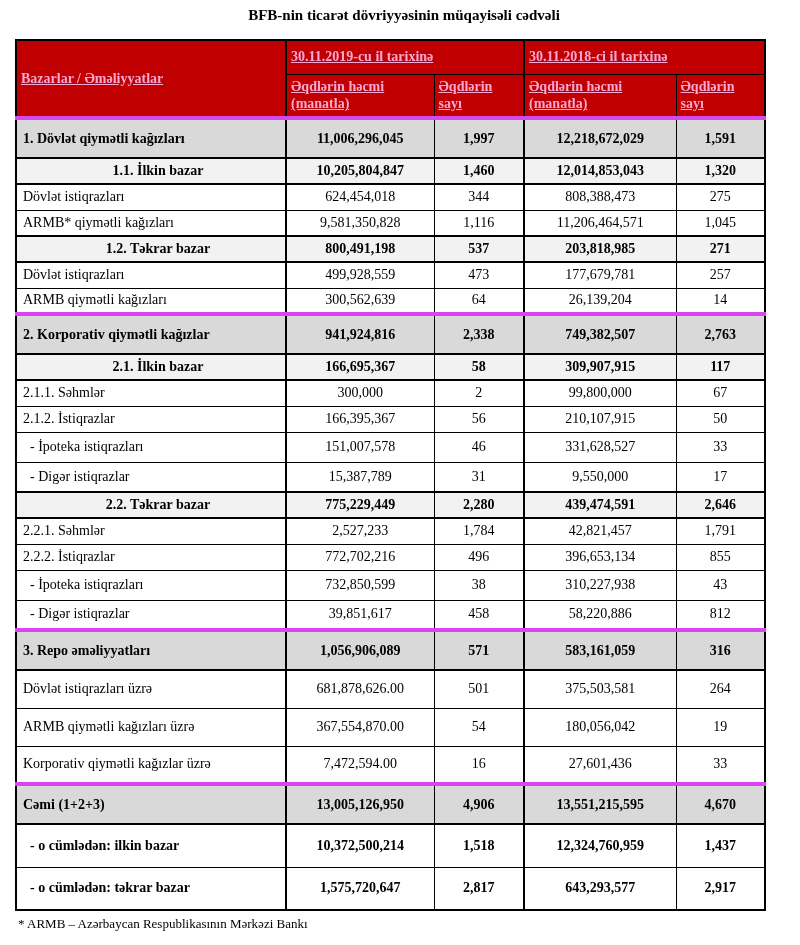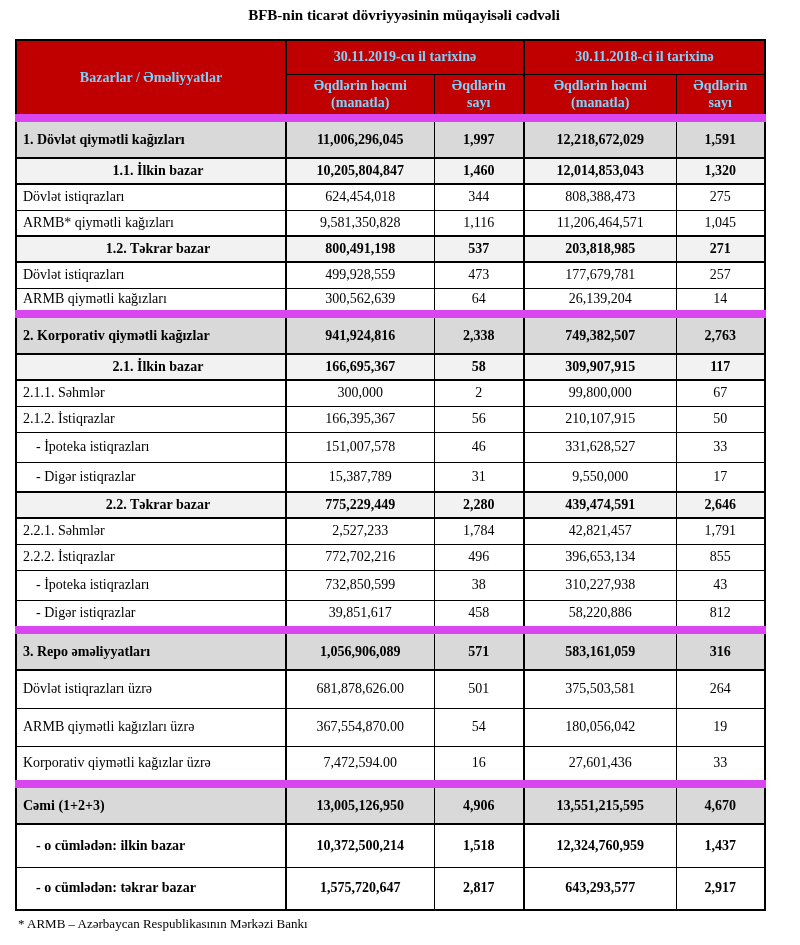--- a/index.html
+++ b/index.html
@@ -34,49 +34,50 @@
   th, td {
     border: 1px solid #000;
     font-size: 14px;
     vertical-align: middle;
     padding: 1px 4px;
     box-sizing: border-box;
     overflow: hidden;
   }
   thead th {
     background: #C00000;
-    color: #7dd3fc;
-    font-weight: bold;
-    text-align: center;
+    color: #f9a8d4;
+    font-weight: bold;
+    text-align: left;
+    text-decoration: underline;
   }
   tr.h-dates th { height: 34px; }
   tr.h-sub   th { height: 44px; line-height: 1.25; margin-top: 20px; }
   th.grp-sep, td.v-sep { border-left: 2px solid #000; }
 
   tbody td.label { text-align: left; padding-left: 6px; }
   tbody td.num   { text-align: center; }
 
   tr.section td {
     background: #D9D9D9;
     font-weight: bold;
-    border-top: 8px solid #d946ef;
+    border-top: 4px solid #d946ef;
     border-bottom: 2px solid #000;
     height: 40px;
   }
   tr.subsection td {
     background: #F2F2F2;
     font-weight: bold;
     border-top: 2px solid #000;
     border-bottom: 2px solid #000;
     height: 26px;
   }
   tr.subsection td.label { text-align: center; padding-left: 18px; }
   tr.detail td  { background: #ffffff; height: 26px; }
   tr.dash td    { height: 30px; }
-  tr.dash td.label { padding-left: 19px; }
+  tr.dash td.label { padding-left: 13px; }
   tr.tall td    { height: 38px; }
   tr.taller td  { height: 43px; font-weight: bold; }
 
   .footnote {
     font-size: 13px;
     margin: 5px 0 0 18px;
   }
 </style>
 </head>
 <body>

